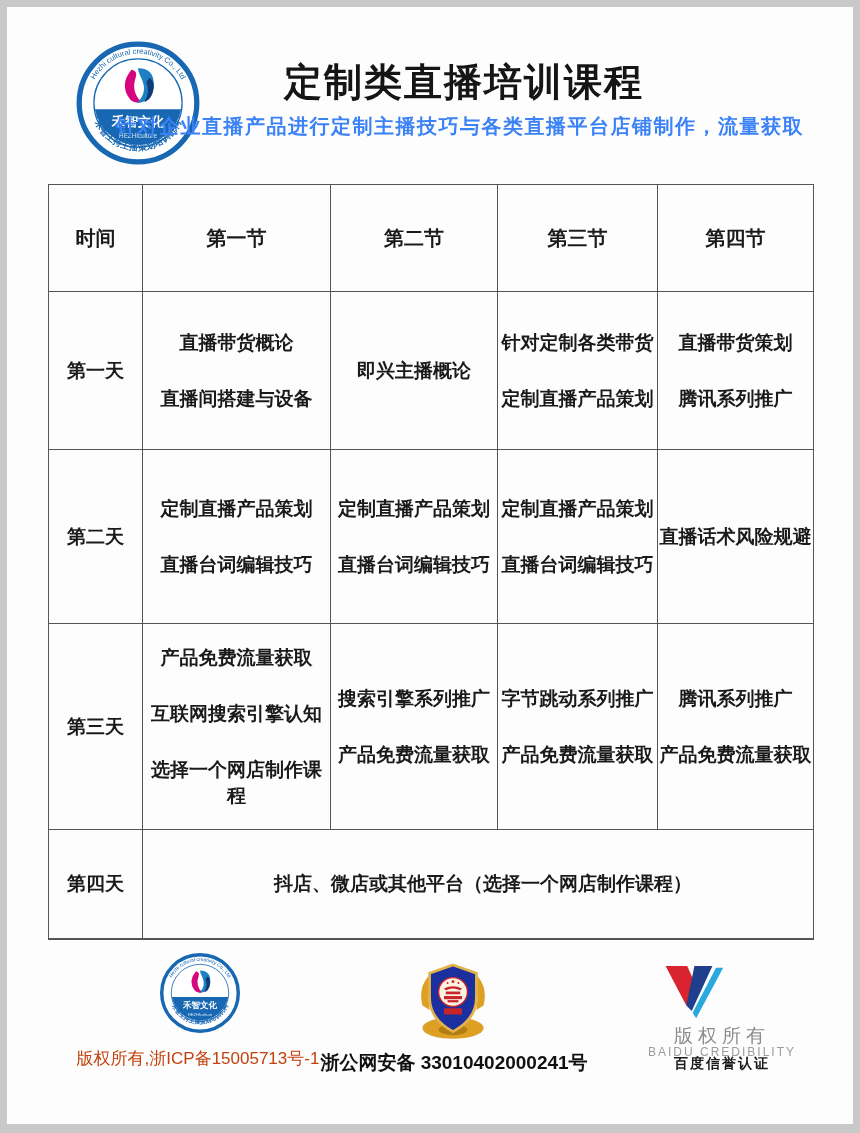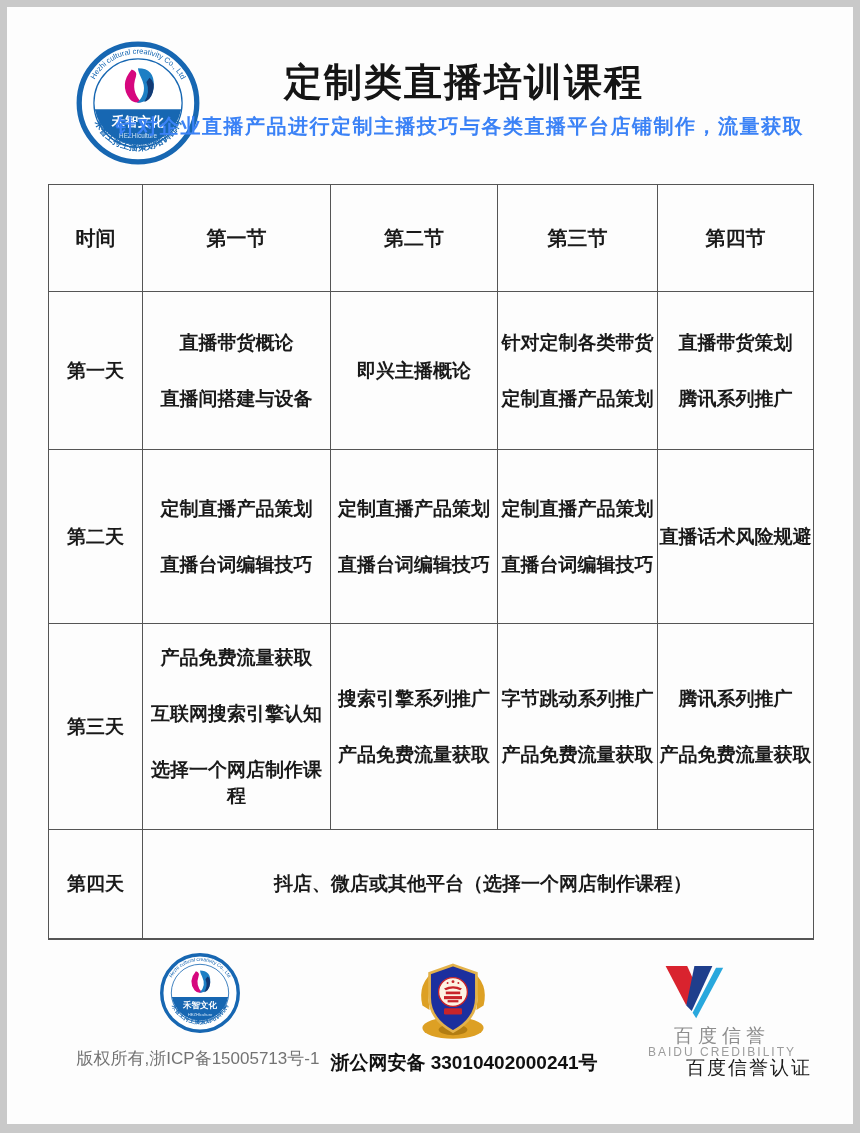--- a/index.html
+++ b/index.html
@@ -45,39 +45,39 @@
   .r2{height:174px;}
   .r3{height:206px;}
   .r4{height:109px;margin-left:28px;}
   .day-cell{font-size:20px;}
   .cellbox{display:flex;flex-direction:column;align-items:center;justify-content:center;gap:30px;}
   .merged-cell{text-align:center;padding-left:10px !important;font-size:20px;}
   
   .footer-logo{position:absolute;left:152px;top:945px;width:82px;height:82px;}
   .copyright{
     position:absolute;left:51px;top:1040px;width:280px;
-    text-align:center;font-size:17px;color:#737373;
+    text-align:center;font-size:17px;color:#c2410c;
   }
   .police-badge{position:absolute;left:401px;top:948px;width:90px;height:92px;}
   .police-record{
-    position:absolute;left:307px;top:1043px;width:300px;
+    position:absolute;left:297px;top:1043px;width:300px;
     text-align:center;font-size:19px;font-weight:bold;color:#111;
   }
   .baidu-v{position:absolute;left:655px;top:958px;width:72px;height:56px;}
   .baidu-cn{
     position:absolute;left:625px;top:1016px;width:180px;
     text-align:center;font-size:19px;color:#8d8d8d;letter-spacing:5px;
   }
   .baidu-en{
     position:absolute;left:625px;top:1038px;width:180px;
     text-align:center;font-size:12px;color:#9c9c9c;letter-spacing:2px;
   }
   .baidu-cert{
     position:absolute;left:625px;top:1048px;width:180px;
-    text-align:right;font-size:19px;font-weight:normal;color:#1a1a1a;letter-spacing:2px;
+    text-align:center;font-size:14px;font-weight:bold;color:#1a1a1a;letter-spacing:2px;
   }
 </style>
 </head>
 <body>
 
 <div class="page">
 
   <svg class="header-logo" viewBox="0 0 120 120">
     <circle cx="60" cy="60" r="56" fill="#ffffff" stroke="#1767b2" stroke-width="5"></circle>
     <circle cx="60" cy="60" r="42" fill="#ffffff" stroke="#1767b2" stroke-width="1.2"></circle>
@@ -257,17 +257,17 @@
     <rect x="40" y="58" width="20" height="7" rx="1.5" fill="#c8242a"></rect>
   </svg>
 
   <div class="police-record">浙公网安备 33010402000241号</div>
 
   <svg class="baidu-v" viewBox="0 0 80 60">
     <polygon points="4,0 28,0 37,20 27,44" fill="#d9232e"></polygon>
     <polygon points="36,0 56,0 33,50 27,44" fill="#1f3e8c"></polygon>
     <polygon points="60,2 68,2 38,58 34,52" fill="#29a8dd"></polygon>
   </svg>
-  <div class="baidu-cn">百度信誉</div>
+  <div class="baidu-cn">版权所有</div>
   <div class="baidu-en">BAIDU CREDIBILITY</div>
   <div class="baidu-cert">百度信誉认证</div>
 
 </div>
 
 </body></html>

